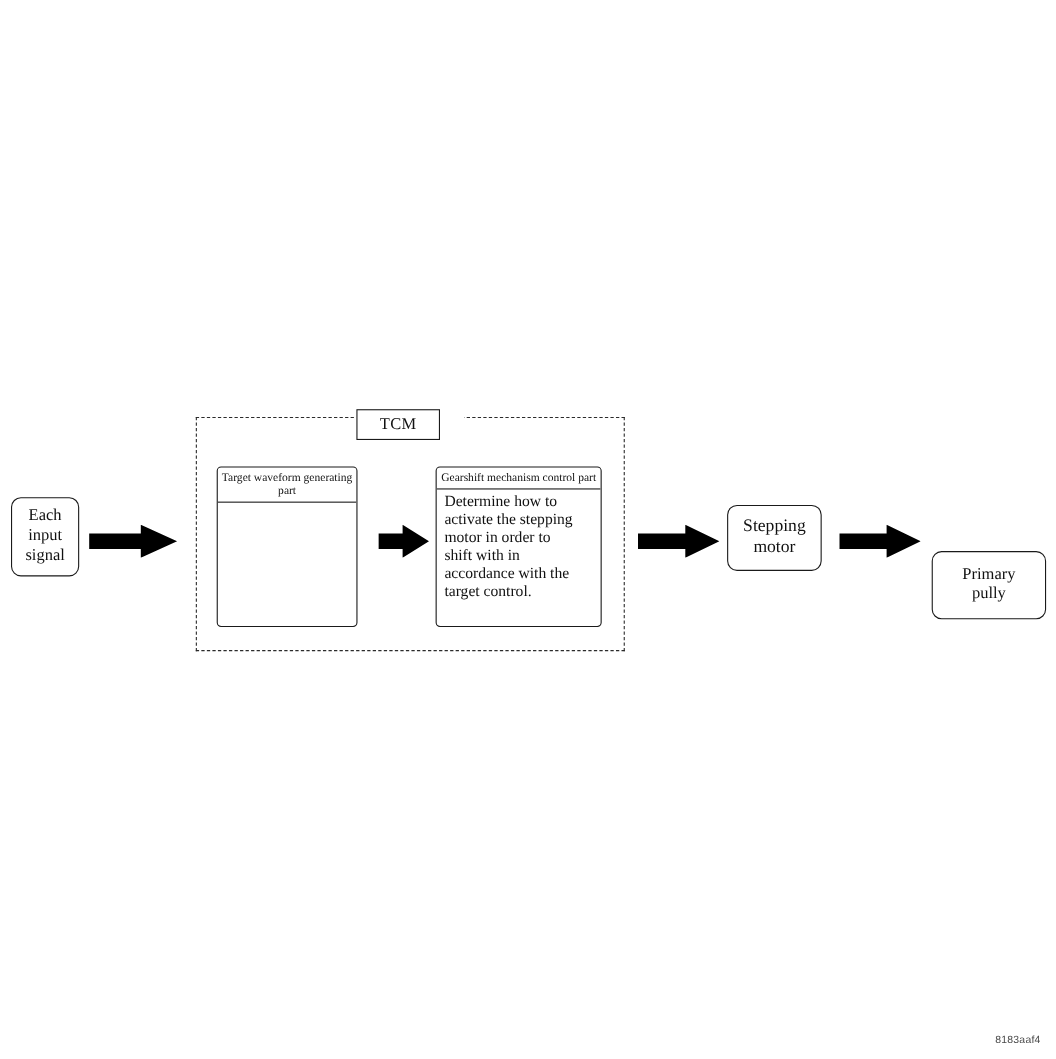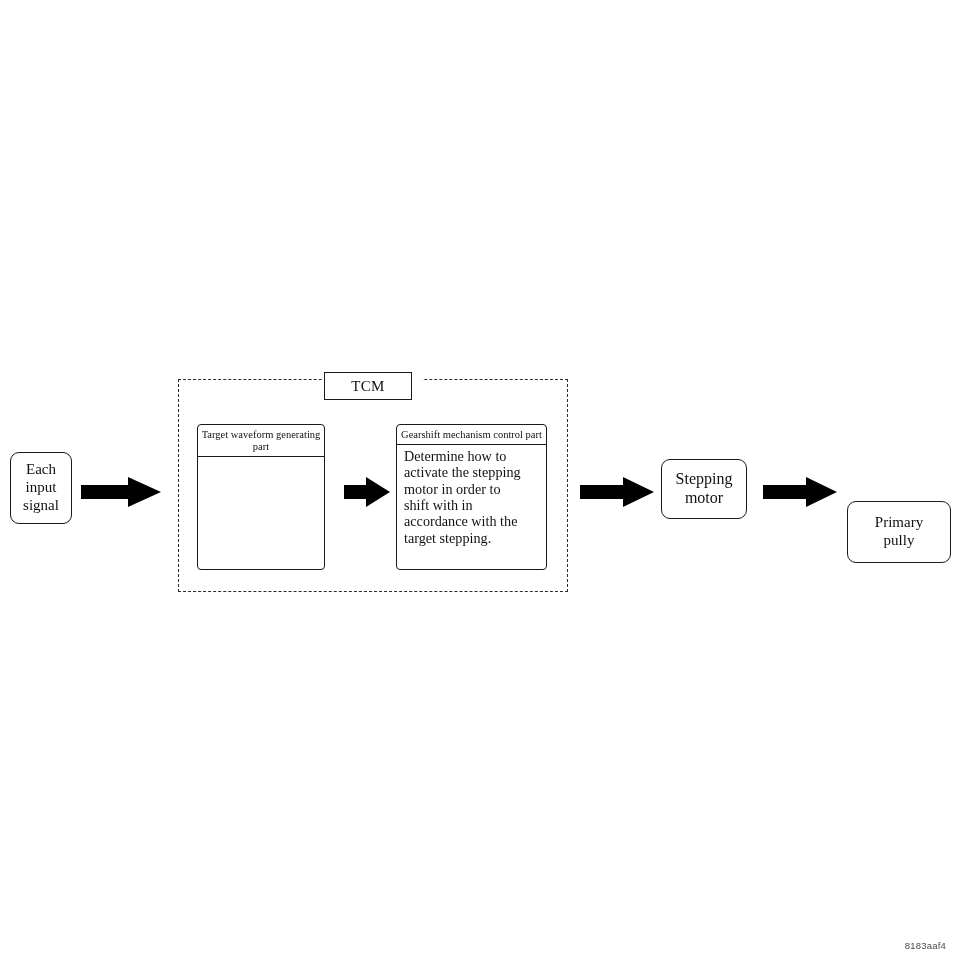--- a/index.html
+++ b/index.html
@@ -68,21 +68,21 @@
   
   #tcm-label-mask {
     position: absolute;
     left: 323px; top: 372px;
     width: 99px; height: 14px;
     background: #ffffff;
   }
   #tcm-label {
     position: absolute;
     left: 324px; top: 372px;
-    width: 88px; height: 28px;
+    width: 76px; height: 28px;
     box-sizing: border-box;
     border: 1.6px solid #1a1a1a;
     background: #ffffff;
     display: flex;
     align-items: center;
     justify-content: center;
     font-size: 15px;
     letter-spacing: 0.3px;
   }
 
@@ -179,21 +179,21 @@
     <div class="card-header">
       <span class="line">Gearshift mechanism</span>
       <span class="line">control part</span>
     </div>
     <div class="card-body">
       <span class="line">Determine how to</span>
       <span class="line">activate the stepping</span>
       <span class="line">motor in order to</span>
       <span class="line">shift with in</span>
       <span class="line">accordance with the</span>
-      <span class="line">target stepping.</span>
+      <span class="line">target control.</span>
     </div>
   </div>
 
   <div class="arrow" id="arrow-tcm-to-motor">
     <svg width="74" height="30" viewBox="0 0 74 30" aria-hidden="true">
       <polygon points="0,8 43,8 43,0 74,15 43,30 43,22 0,22" fill="#000000"></polygon>
     </svg>
   </div>
 
   <div class="node" id="node-stepping-motor">

